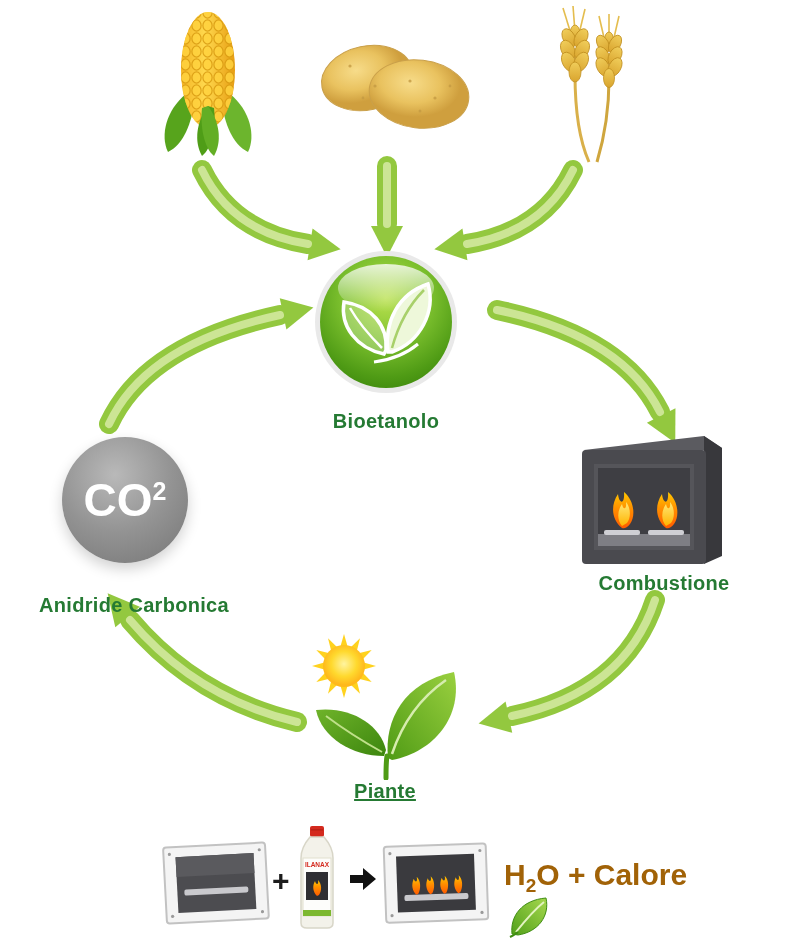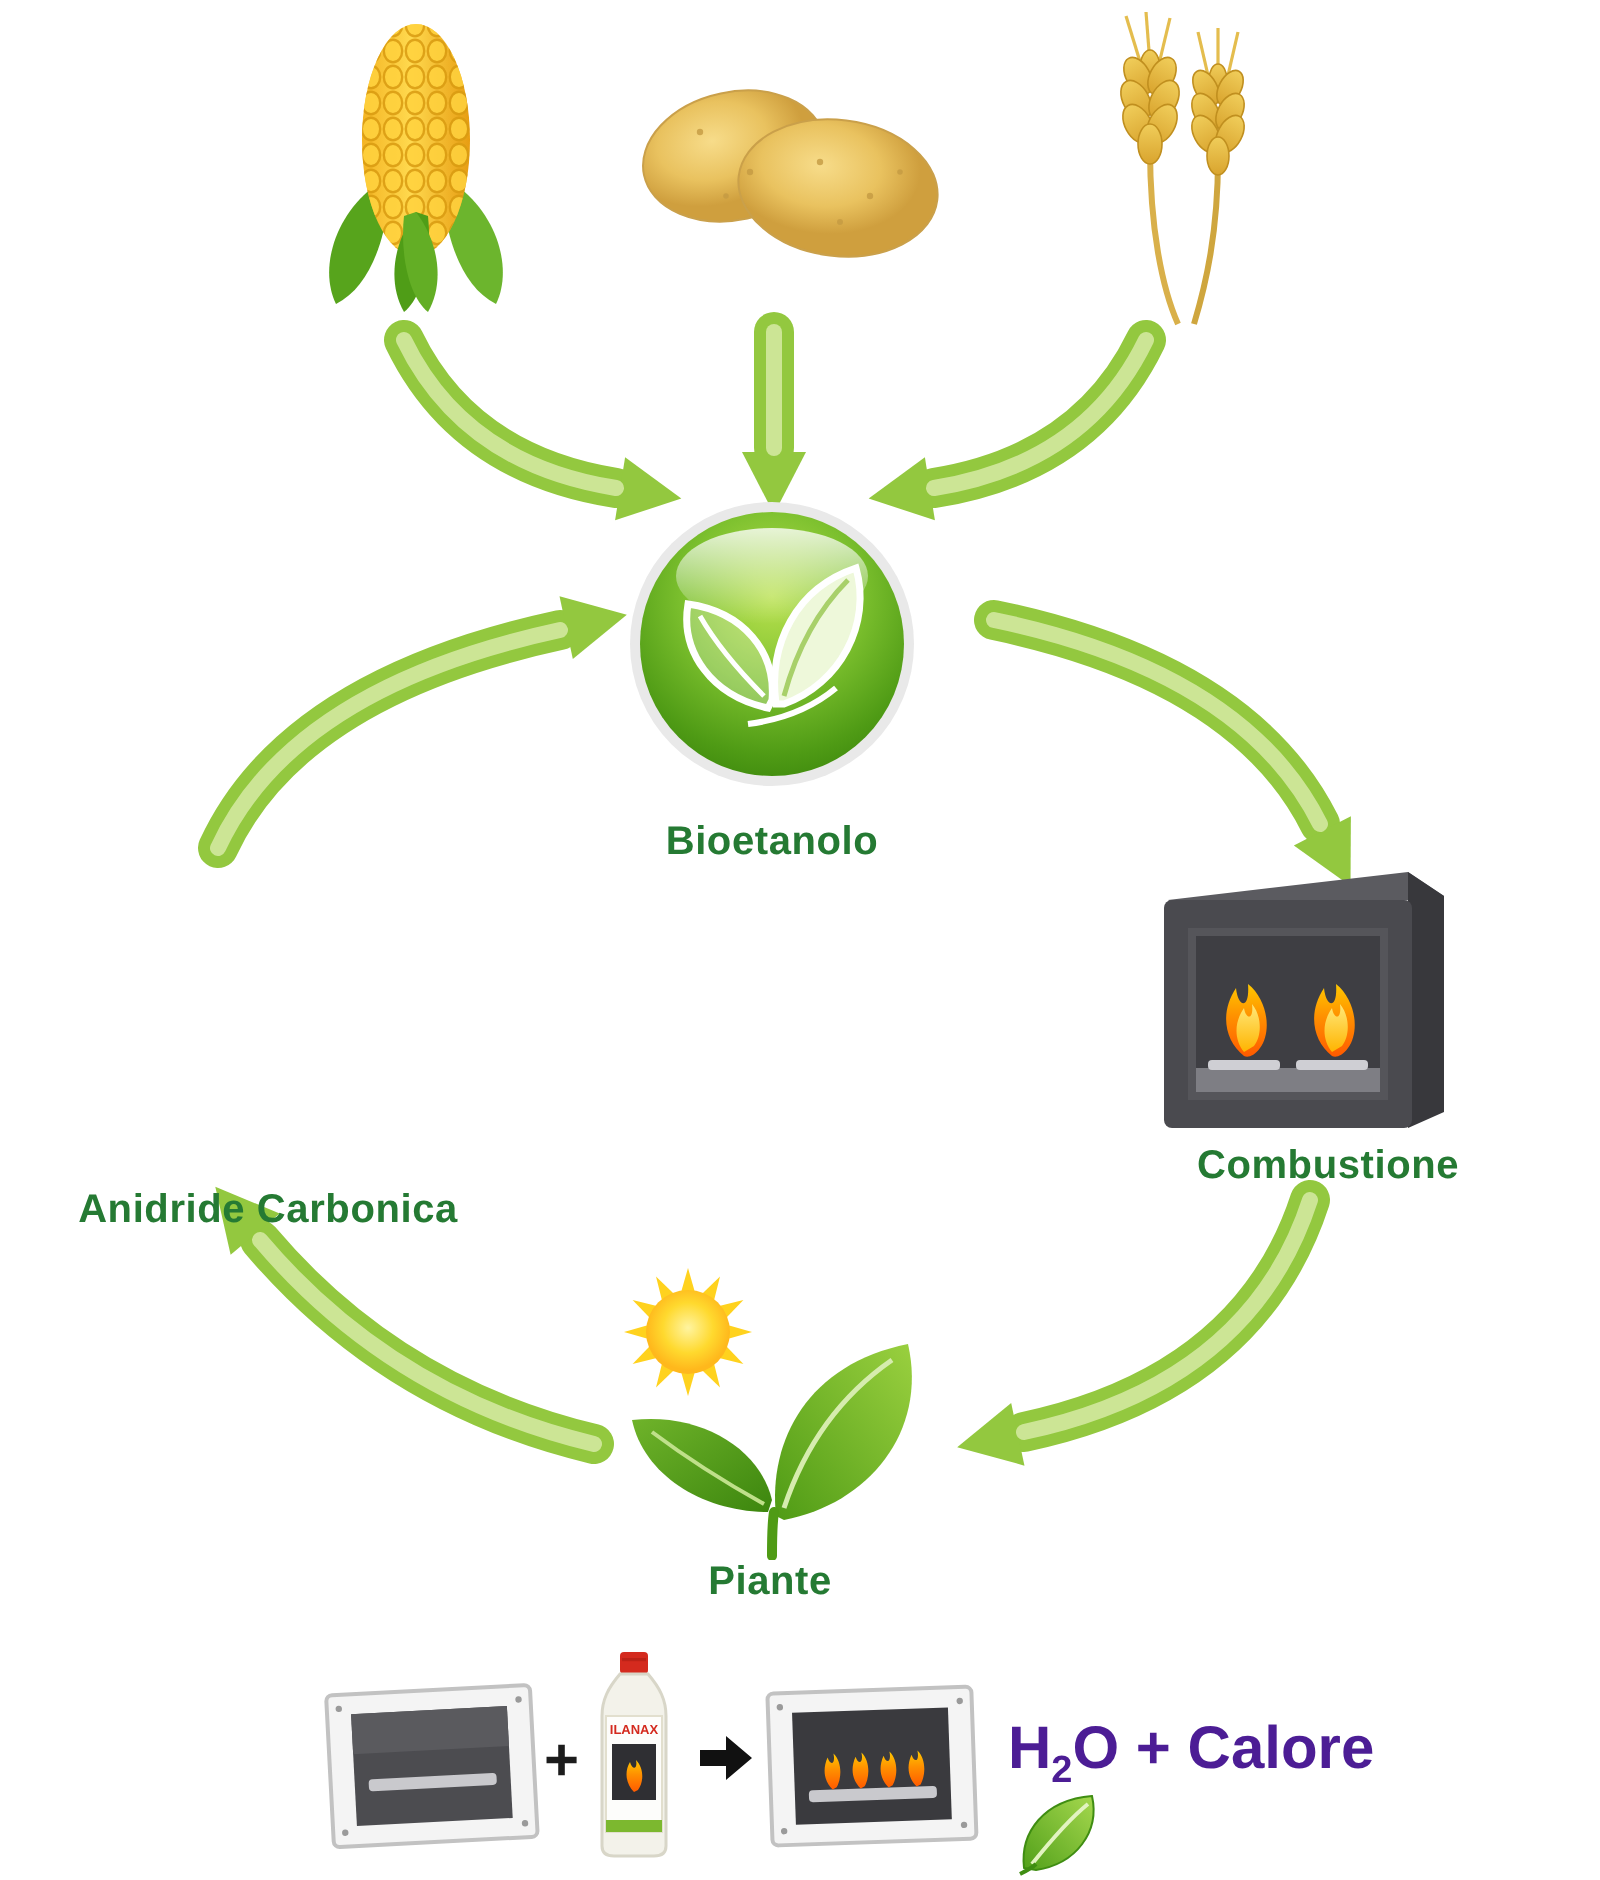--- a/index.html
+++ b/index.html
@@ -19,21 +19,21 @@
                 font-size:20px; color:#257a33; letter-spacing:.3px; white-space:nowrap; }
 
   .co2-circle { position:absolute; left:62px; top:437px; width:126px; height:126px; border-radius:50%;
       background:radial-gradient(circle at 42% 30%, #b9b9b9 0%, #939393 50%, #757575 100%);
       box-shadow:0 6px 14px rgba(0,0,0,.18);
       display:flex; align-items:center; justify-content:center; }
   .co2-text { color:#ffffff; font-weight:bold; font-size:46px; line-height:1; }
   .co2-text sup { font-size:25px; }
 
   .eq-plus  { position:absolute; left:272px; top:864px; font-size:30px; font-weight:bold; color:#1c1c1c; }
-  .eq-result{ position:absolute; left:504px; top:858px; font-size:30px; font-weight:bold; color:#4c1d95; white-space:nowrap; }
+  .eq-result{ position:absolute; left:504px; top:858px; font-size:30px; font-weight:bold; color:#a16207; white-space:nowrap; }
   .eq-result sub { font-size:19px; }
 
   .fp-off { transform:rotate(-3deg); }
   .fp-on  { transform:rotate(-2deg); }
 </style>
 </head>
 <body>
 
 <div class="canvas">
 
@@ -241,20 +241,23 @@
       <g>
         <path d="M44 98 C34 90 32 76 40 64 C41 74 47 75 46 62 C56 70 58 86 52 94 C49 98 46 99 44 98 Z" fill="url(#flameO)"></path>
         <path d="M44 96 C39 90 39 81 44 74 C45 80 49 80 48 72 C53 78 53 88 49 93 Z" fill="url(#flameY)"></path>
         <path d="M88 98 C78 90 76 76 84 64 C85 74 91 75 90 62 C100 70 102 86 96 94 C93 98 90 99 88 98 Z" fill="url(#flameO)"></path>
         <path d="M88 96 C83 90 83 81 88 74 C89 80 93 80 92 72 C97 78 97 88 93 93 Z" fill="url(#flameY)"></path>
       </g>
     </svg>
   </div>
   <div class="node-label" style="left:664px; top:572px;">Combustione</div>
 
+  <div class="co2-circle">
+    <span class="co2-text"><span>CO</span><sup>2</sup></span>
+  </div>
   <div class="node-label" style="left:134px; top:572px;margin-top:22px;">Anidride Carbonica</div>
 
   <div class="abs" style="left:292px; top:628px; width:190px; height:152px;">
     <svg width="190" height="152" viewBox="0 0 190 152">
       <defs>
         <radialGradient id="sunG" cx="50%" cy="45%">
           <stop offset="0" stop-color="#fff4a0"></stop>
             <stop offset=".6" stop-color="#ffd92e"></stop>
             <stop offset="1" stop-color="#ffb81c"></stop>
         </radialGradient>
@@ -282,21 +285,21 @@
         <polygon points="52,6 48,20 56,20" transform="rotate(330 52 38)"></polygon>
       </g>
       <circle cx="52" cy="38" r="21" fill="url(#sunG)"></circle>
       <path d="M92 128 C60 128 30 110 24 82 C58 78 88 96 94 122 Z" fill="url(#leafL)"></path>
       <path d="M90 124 C72 114 50 100 34 88" stroke="#bfe08a" stroke-width="2" fill="none"></path>
       <path d="M96 130 C92 92 112 54 162 44 C172 88 142 124 100 132 Z" fill="url(#leafR)"></path>
       <path d="M100 126 C110 96 128 70 154 52" stroke="#d6ecae" stroke-width="2.5" fill="none"></path>
       <path d="M94 150 C94 140 94 134 95 128" stroke="#4f9b15" stroke-width="5" fill="none" stroke-linecap="round"></path>
     </svg>
   </div>
-  <div class="node-label" style="left:385px; top:780px;">Piante</div>
+  <div class="node-label" style="left:385px; top:780px;text-decoration:underline;">Piante</div>
 
   <div class="abs fp-off" style="left:162px; top:842px; width:110px; height:84px;">
     <svg width="110" height="84" viewBox="0 0 110 84">
       <rect x="3" y="3" width="102" height="76" rx="3" fill="#f4f4f4" stroke="#c2c2c2" stroke-width="2"></rect>
       <rect x="15" y="13" width="78" height="56" fill="#4c4c50"></rect>
       <rect x="15" y="13" width="78" height="20" fill="#5a5a5e"></rect>
       <rect x="22" y="46" width="64" height="6" rx="2" fill="#c9c9cd"></rect>
       <circle cx="9" cy="10" r="1.6" fill="#9a9a9a"></circle>
         <circle cx="99" cy="10" r="1.6" fill="#9a9a9a"></circle>
       <circle cx="9" cy="72" r="1.6" fill="#9a9a9a"></circle>

